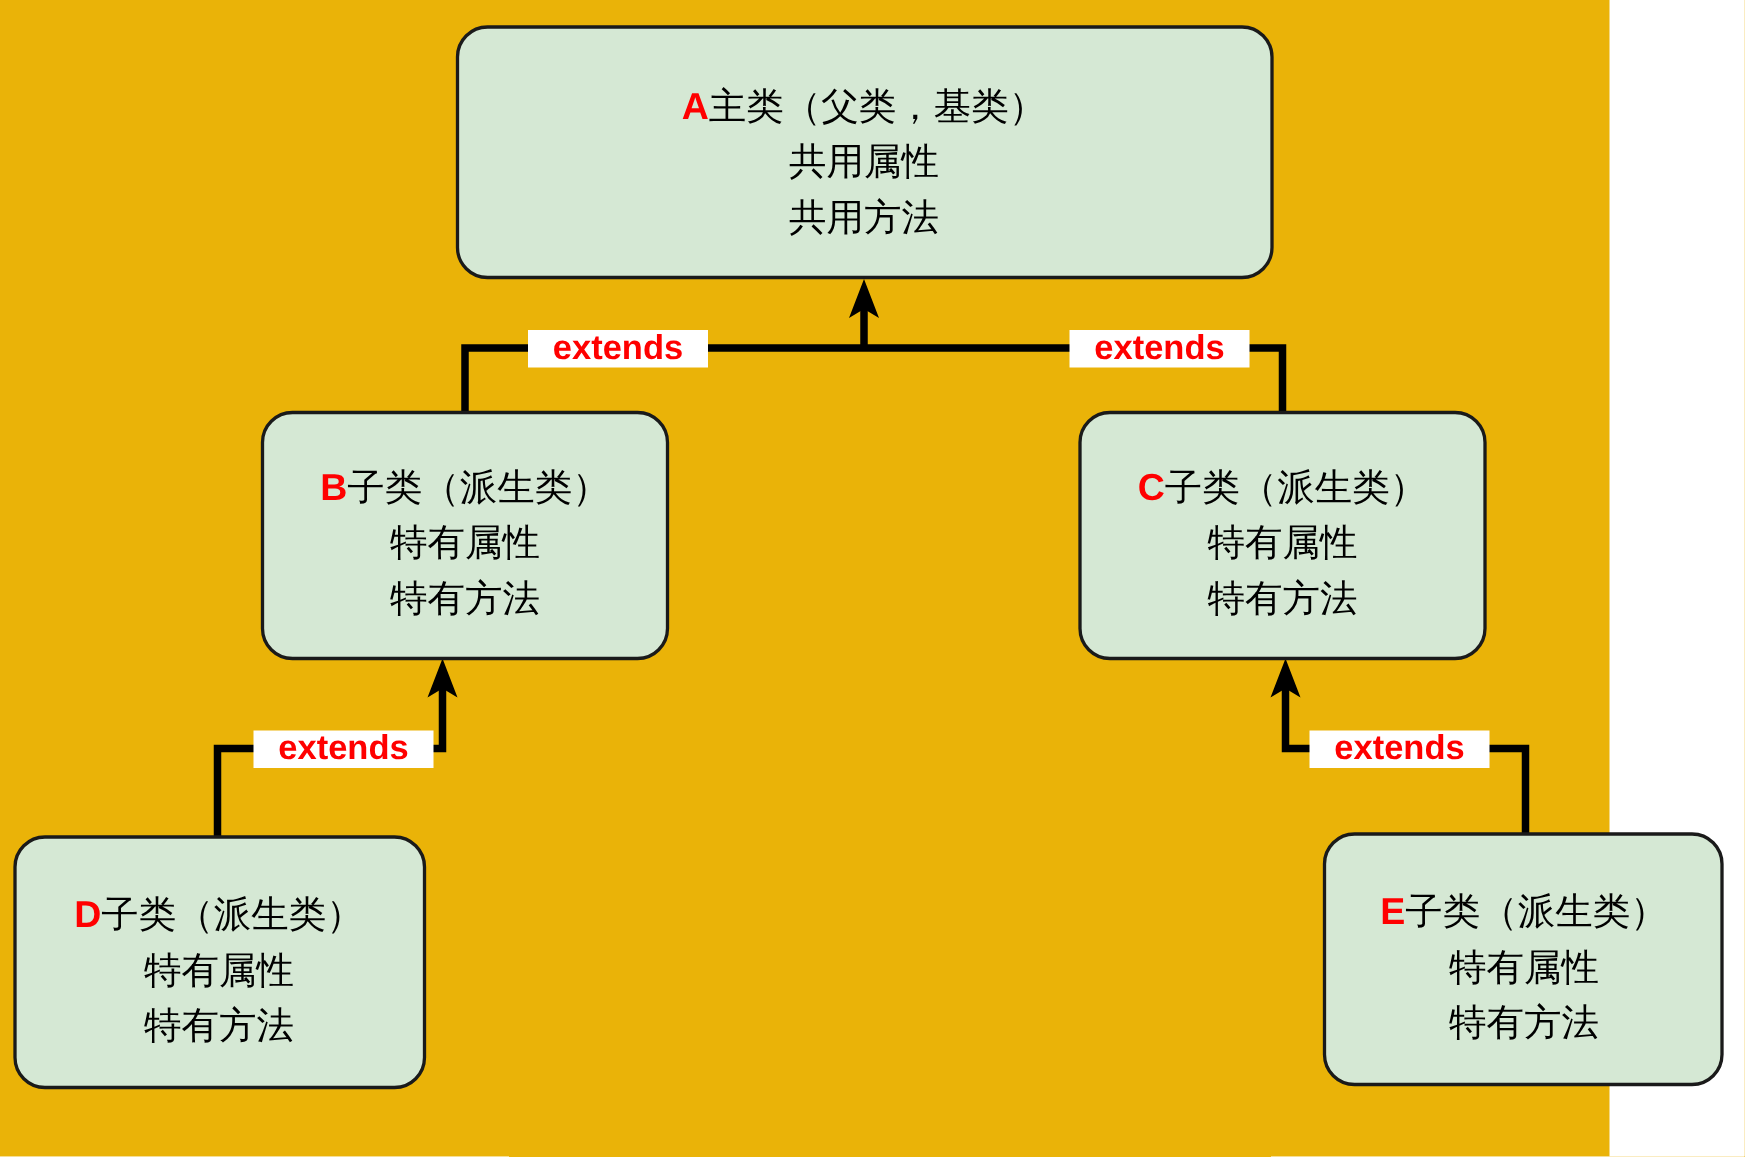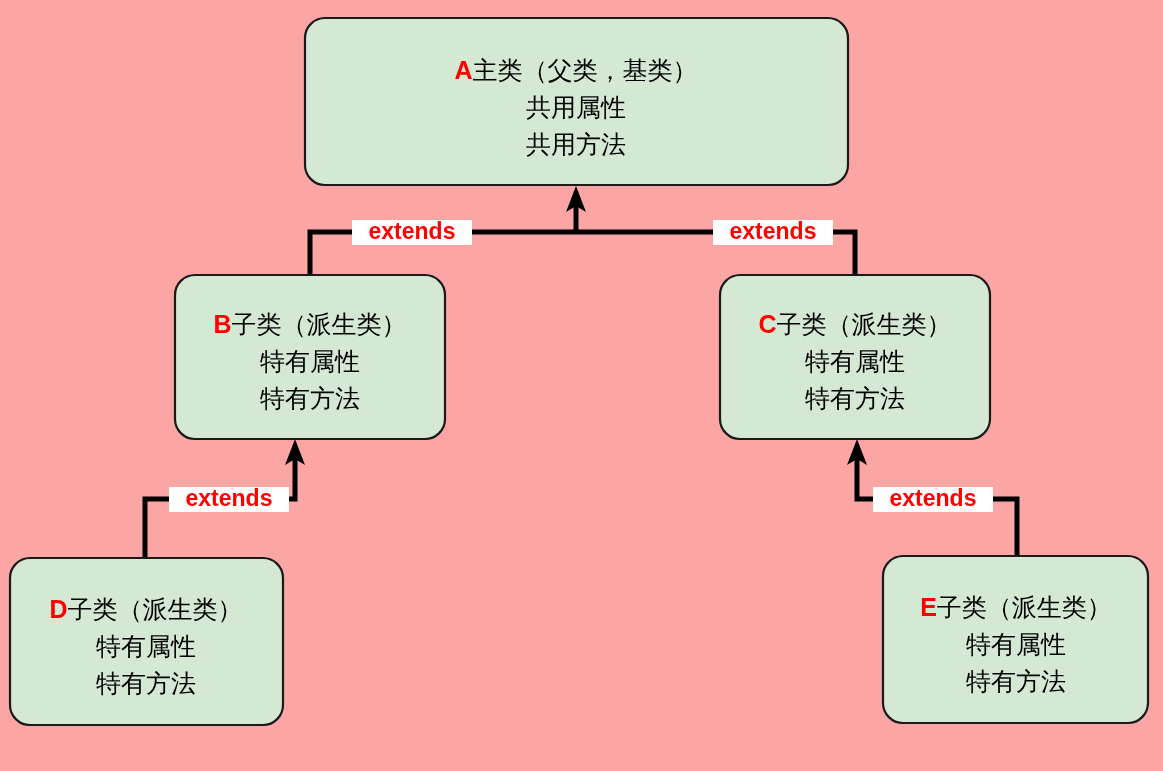--- a/index.html
+++ b/index.html
@@ -8,23 +8,23 @@
     background: #ffffff;
   }
   body {
     width: 1163px;
     height: 771px;
     font-family: "Liberation Sans", sans-serif;
     overflow: hidden;
   }
   #diagram-root {
     position: relative;
-    width: 1163px;
+    width: 1073px;
     height: 771px;
-    background: #fca5a5;
+    background: #eab308;
   }
   svg.diagram-canvas {
     display: block;
     width: 1163px;
     height: 771px;
   }
   .node-box {
     fill: #d5e8d4;
     stroke: #1a1a1a;
     stroke-width: 2.2;

